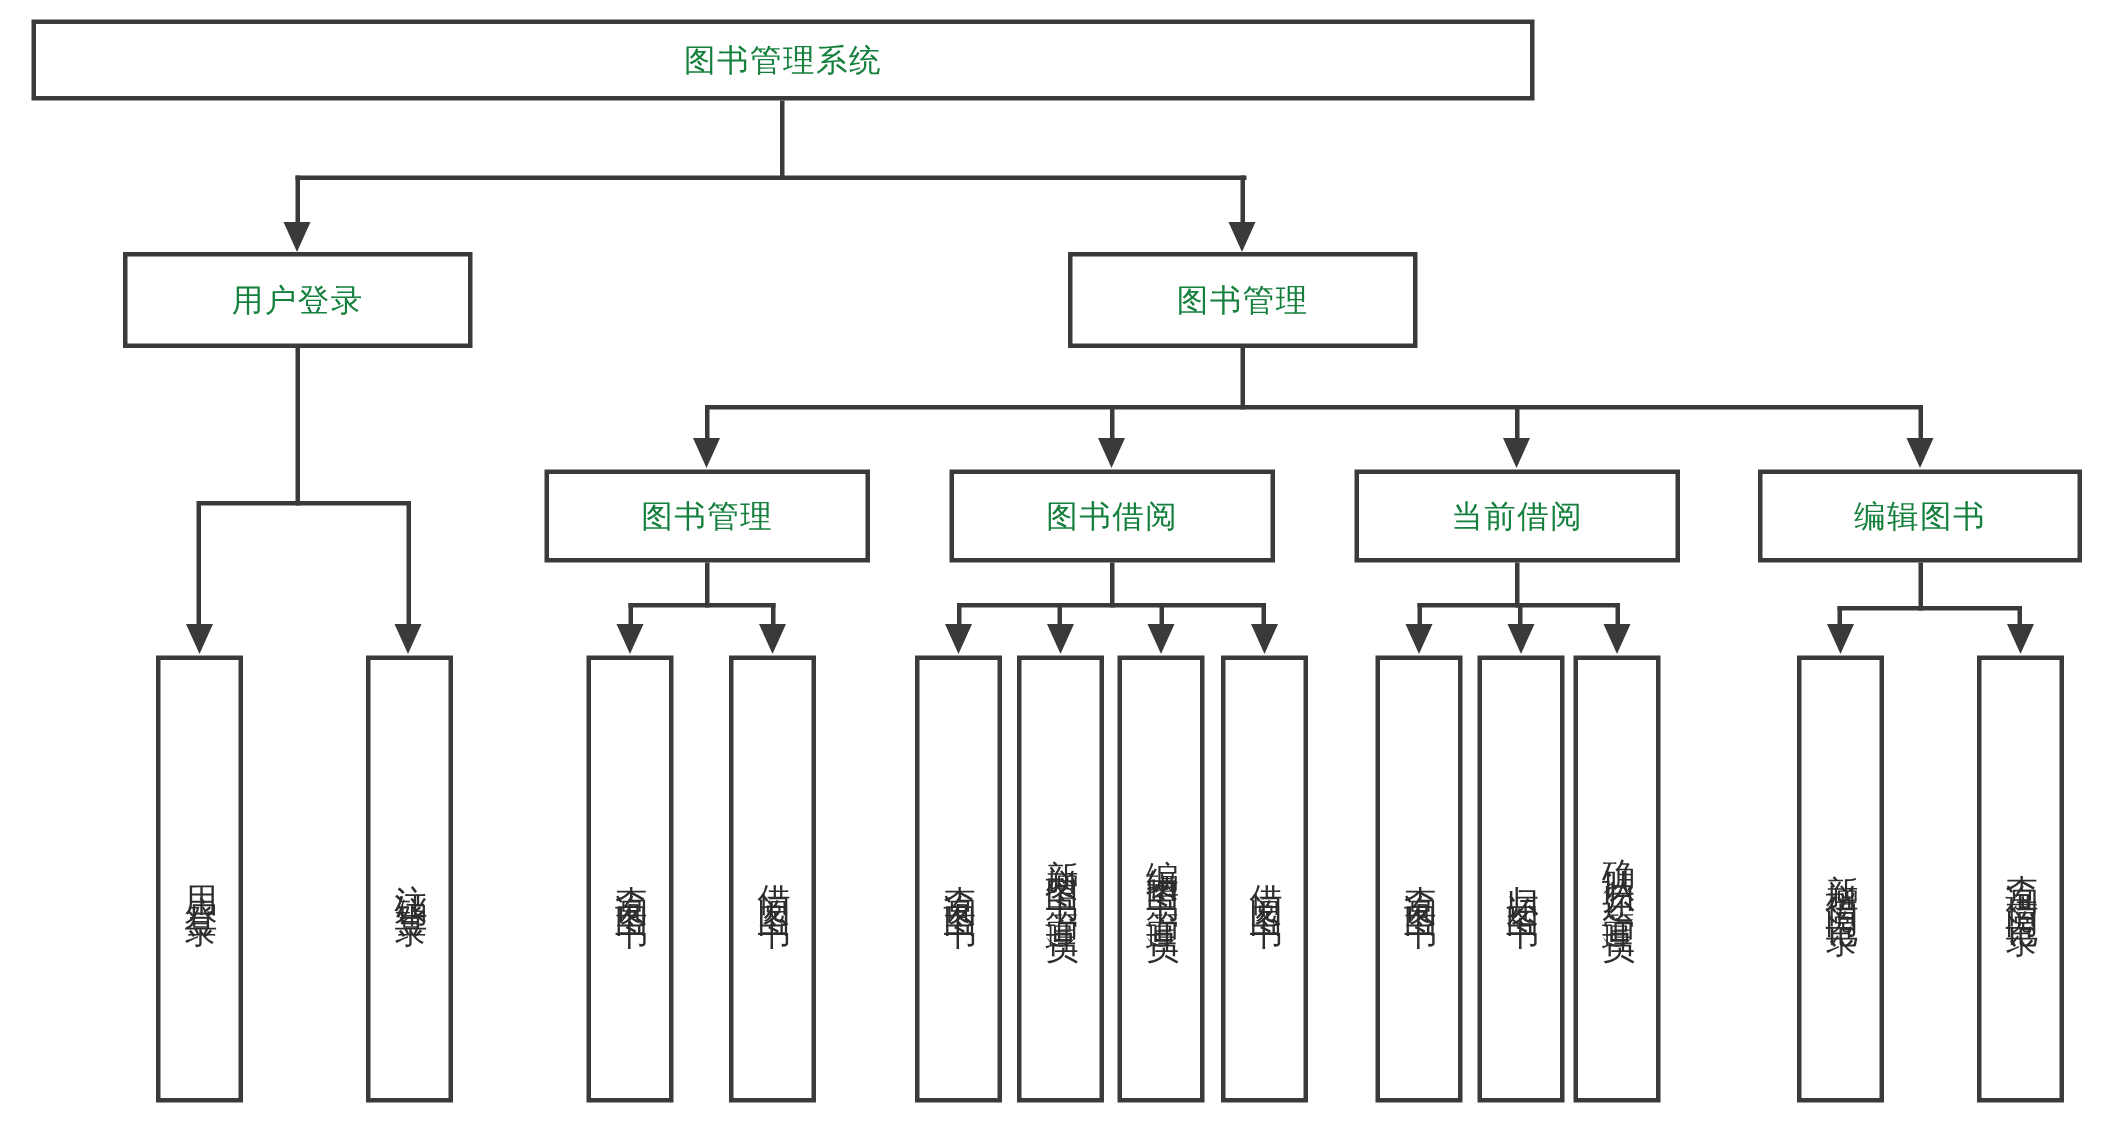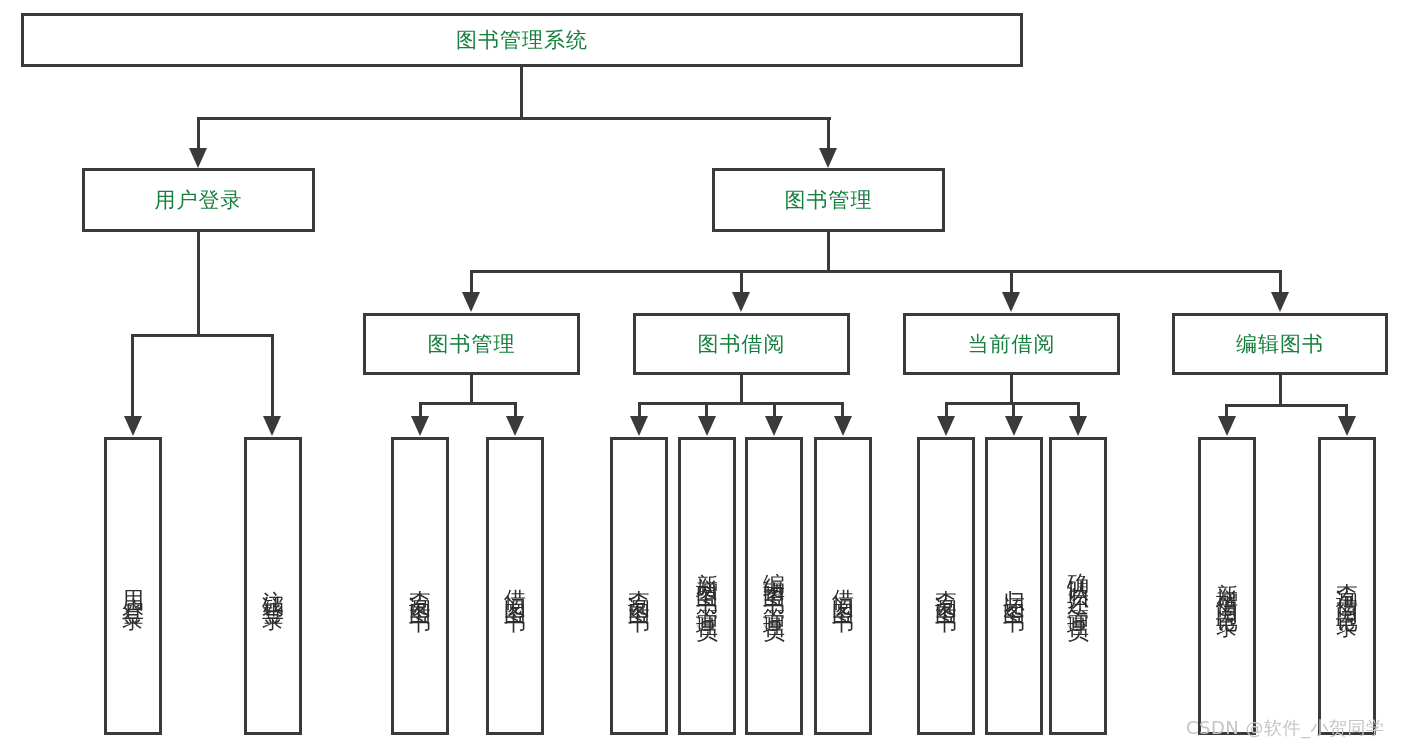--- a/index.html
+++ b/index.html
@@ -162,15 +162,14 @@
   <div class="vline" style="left:1077px;top:402px;height:16px;"></div>
   <div class="arrow" style="left:1069px;top:416px;"></div>
 
   <div class="vline" style="left:1279px;top:375px;height:32px;"></div>
   <div class="hline" style="left:1225px;top:404px;width:123px;"></div>
   <div class="vline" style="left:1225px;top:404px;height:14px;"></div>
   <div class="arrow" style="left:1218px;top:416px;"></div>
   <div class="vline" style="left:1345px;top:404px;height:14px;"></div>
   <div class="arrow" style="left:1338px;top:416px;"></div>
 
-  <div id="watermark">CSDN @软件_小贺同学</div>
 
 </div>
 
 </body></html>

